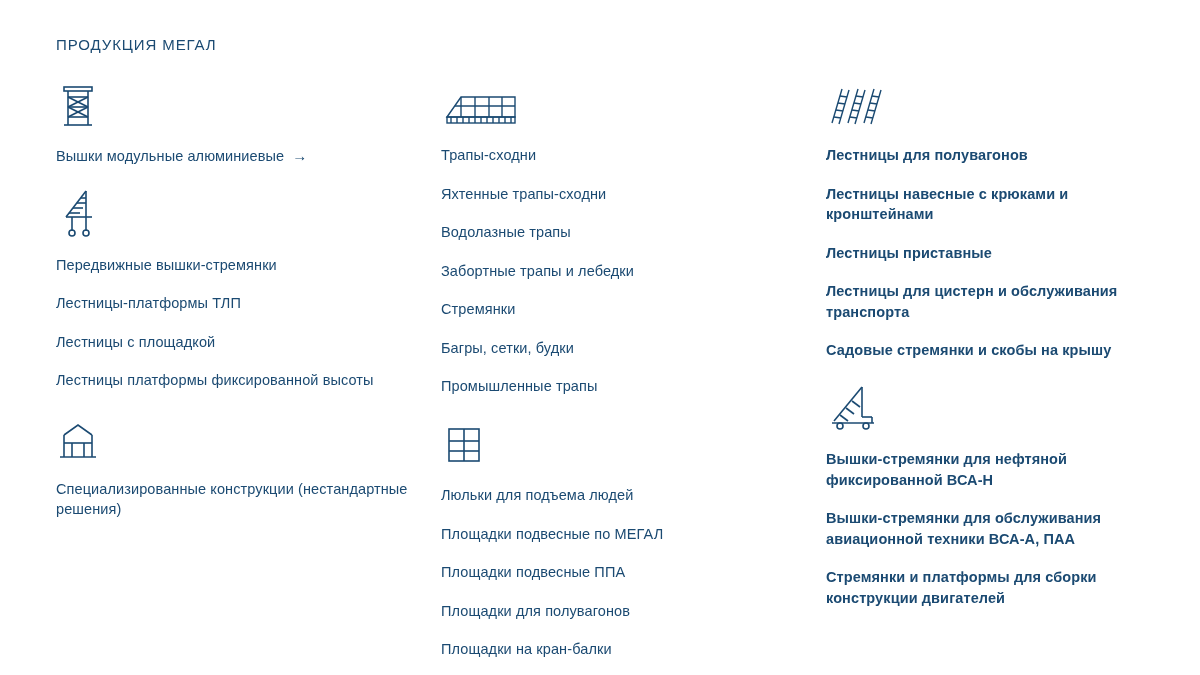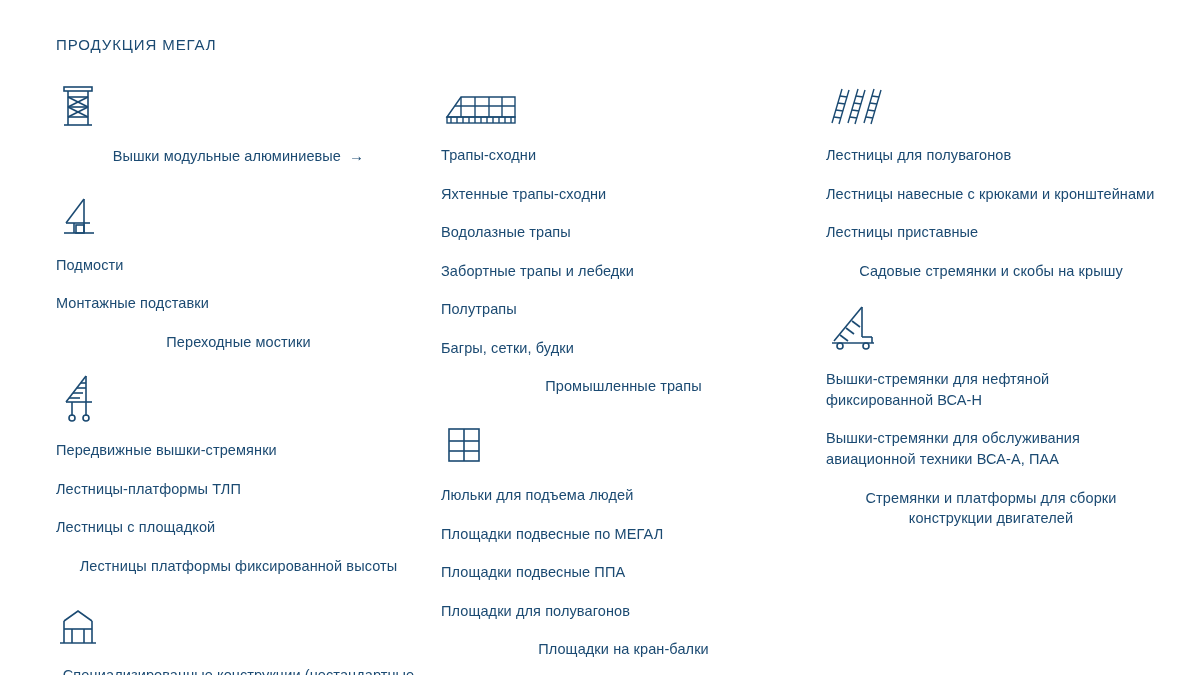--- a/index.html
+++ b/index.html
@@ -31,42 +31,42 @@
   .columns {
     display: flex;
     align-items: flex-start;
     gap: 0;
   }
   .column {
     box-sizing: border-box;
   }
   .col-1 { width: 385px; padding-right: 20px; }
   .col-2 { width: 385px; padding-right: 20px; }
-  .col-3 { width: 330px; }
+  .col-3 { width: 330px; font-weight: bold; }
 
   .group {
     margin-bottom: 26px;
   }
 
   .icon-box {
     height: 46px;
     display: flex;
     align-items: flex-end;
     margin-bottom: 16px;
   }
   .icon-box svg { display: block; }
 
   .item {
     font-size: 14.5px;
     line-height: 1.42;
     color: #1b4a72;
     margin-bottom: 18px;
     letter-spacing: 0.1px;
   }
-  .item:last-child { margin-bottom: 0; text-align: center; }
+  .item:last-child { margin-bottom: 0; }
   .item .arrow {
     margin-left: 8px;
     font-size: 15px;
   }
   .item.link { cursor: pointer; }
 </style>
 </head>
 <body>
 
 <div class="page">
@@ -91,41 +91,20 @@
             <line x1="12" y1="24" x2="32" y2="34"></line>
             <line x1="32" y1="24" x2="12" y2="34"></line>
             <line x1="8" y1="42" x2="36" y2="42"></line>
           </svg>
         </div>
         <div class="item link">
           <span>Вышки модульные алюминиевые</span><span class="arrow">→</span>
         </div>
       </div>
 
-      <div class="group">
-        <div class="icon-box">
-          <svg width="44" height="46" viewBox="0 0 44 46" fill="none" stroke="#1b4a72" stroke-width="1.6">
-            <line x1="28" y1="6" x2="28" y2="40"></line>
-            <line x1="28" y1="6" x2="10" y2="30"></line>
-            <line x1="10" y1="30" x2="34" y2="30"></line>
-            <line x1="18" y1="30" x2="18" y2="40"></line>
-            <line x1="8" y1="40" x2="38" y2="40"></line>
-            <rect x="20" y="32" width="8" height="8"></rect>
-          </svg>
-        </div>
-        <div class="item link">
-          <span>Подмости</span>
-        </div>
-        <div class="item link">
-          <span>Монтажные подставки</span>
-        </div>
-        <div class="item link">
-          <span>Переходные мостики</span>
-        </div>
-      </div>
 
       <div class="group">
         <div class="icon-box">
           <svg width="44" height="52" viewBox="0 0 44 52" fill="none" stroke="#1b4a72" stroke-width="1.6">
             <line x1="30" y1="4" x2="30" y2="44"></line>
             <line x1="30" y1="4" x2="10" y2="30"></line>
             <line x1="10" y1="30" x2="36" y2="30"></line>
             <line x1="16" y1="30" x2="16" y2="44"></line>
             <line x1="13" y1="26" x2="24" y2="26"></line>
             <line x1="17" y1="21" x2="27" y2="21"></line>
@@ -199,21 +178,21 @@
         <div class="item link">
           <span>Яхтенные трапы-сходни</span>
         </div>
         <div class="item link">
           <span>Водолазные трапы</span>
         </div>
         <div class="item link">
           <span>Забортные трапы и лебедки</span>
         </div>
         <div class="item link">
-          <span>Полутрапы</span>
+          <span>Стремянки</span>
         </div>
         <div class="item link">
           <span>Багры, сетки, будки</span>
         </div>
         <div class="item link">
           <span>Промышленные трапы</span>
         </div>
       </div>
 
       <div class="group">
@@ -278,20 +257,23 @@
         <div class="item link">
           <span>Лестницы для полувагонов</span>
         </div>
         <div class="item link">
           <span>Лестницы навесные с крюками и кронштейнами</span>
         </div>
         <div class="item link">
           <span>Лестницы приставные</span>
         </div>
         <div class="item link">
+          <span>Лестницы для цистерн и обслуживания транспорта</span>
+        </div>
+        <div class="item link">
           <span>Садовые стремянки и скобы на крышу</span>
         </div>
       </div>
 
       <div class="group">
         <div class="icon-box">
           <svg width="52" height="50" viewBox="0 0 52 50" fill="none" stroke="#1b4a72" stroke-width="1.6">
             <line x1="36" y1="4" x2="36" y2="34"></line>
             <line x1="36" y1="4" x2="8" y2="38"></line>
             <line x1="14" y1="32" x2="22" y2="38"></line>

